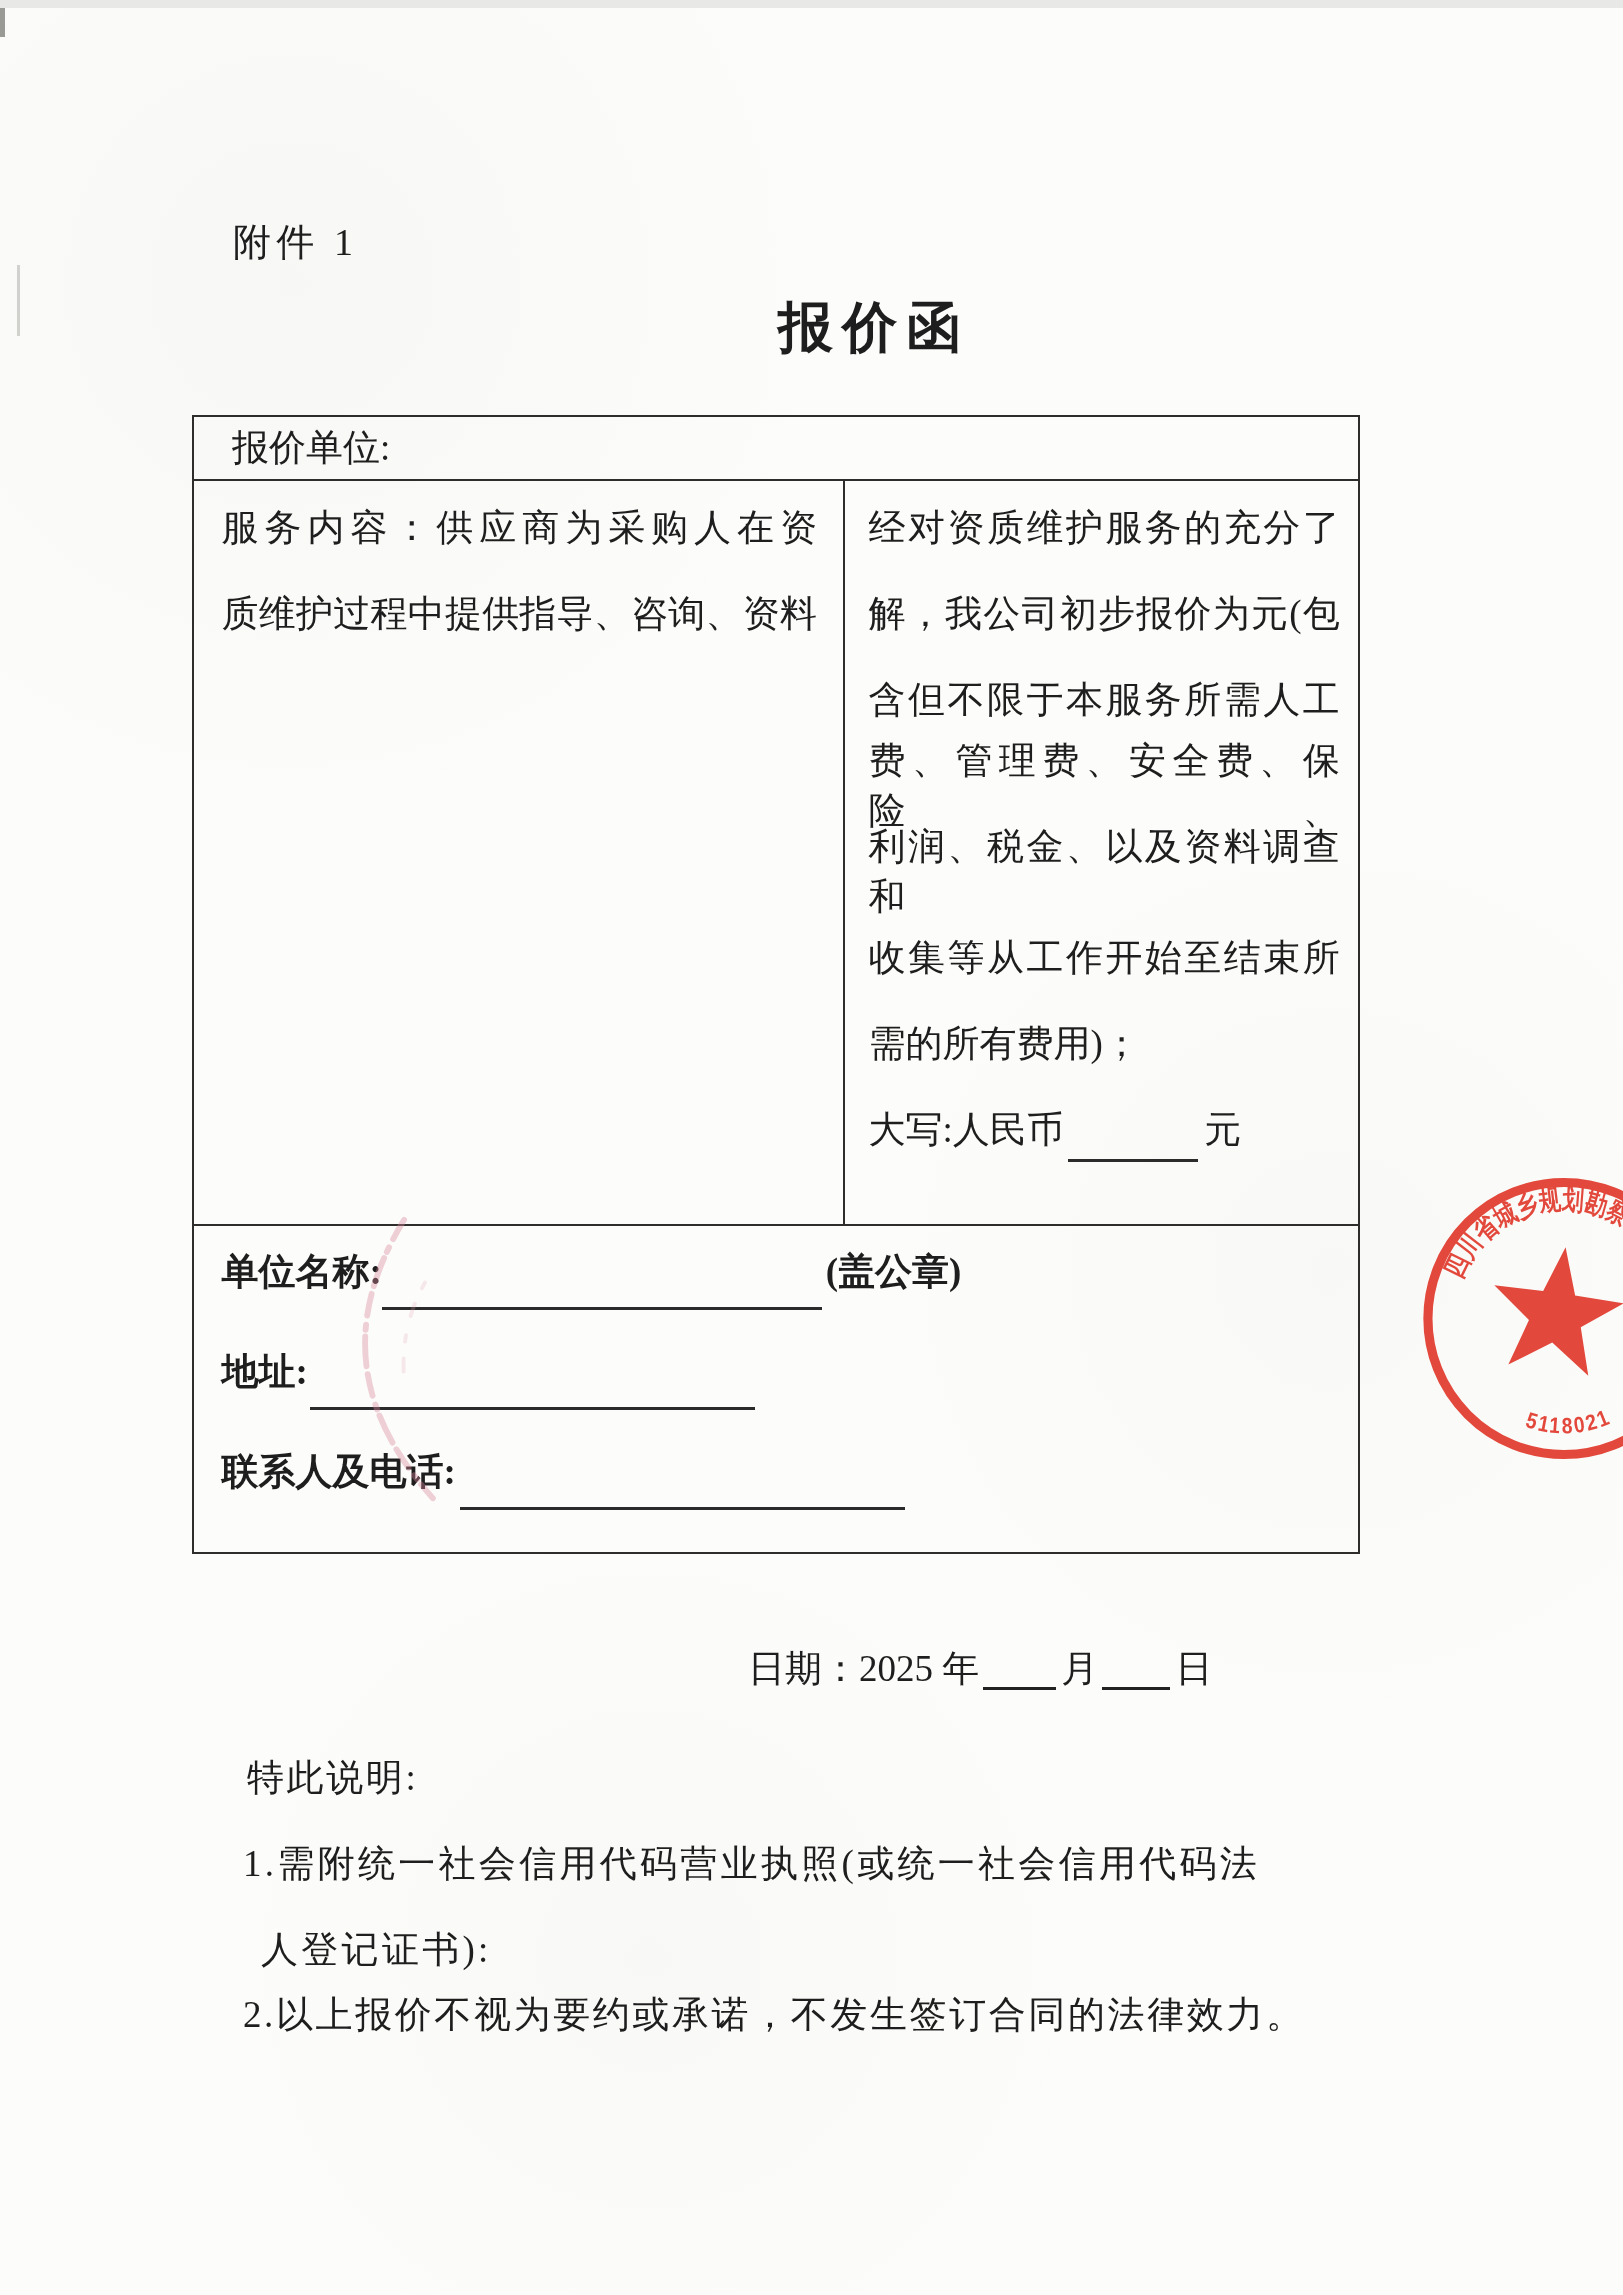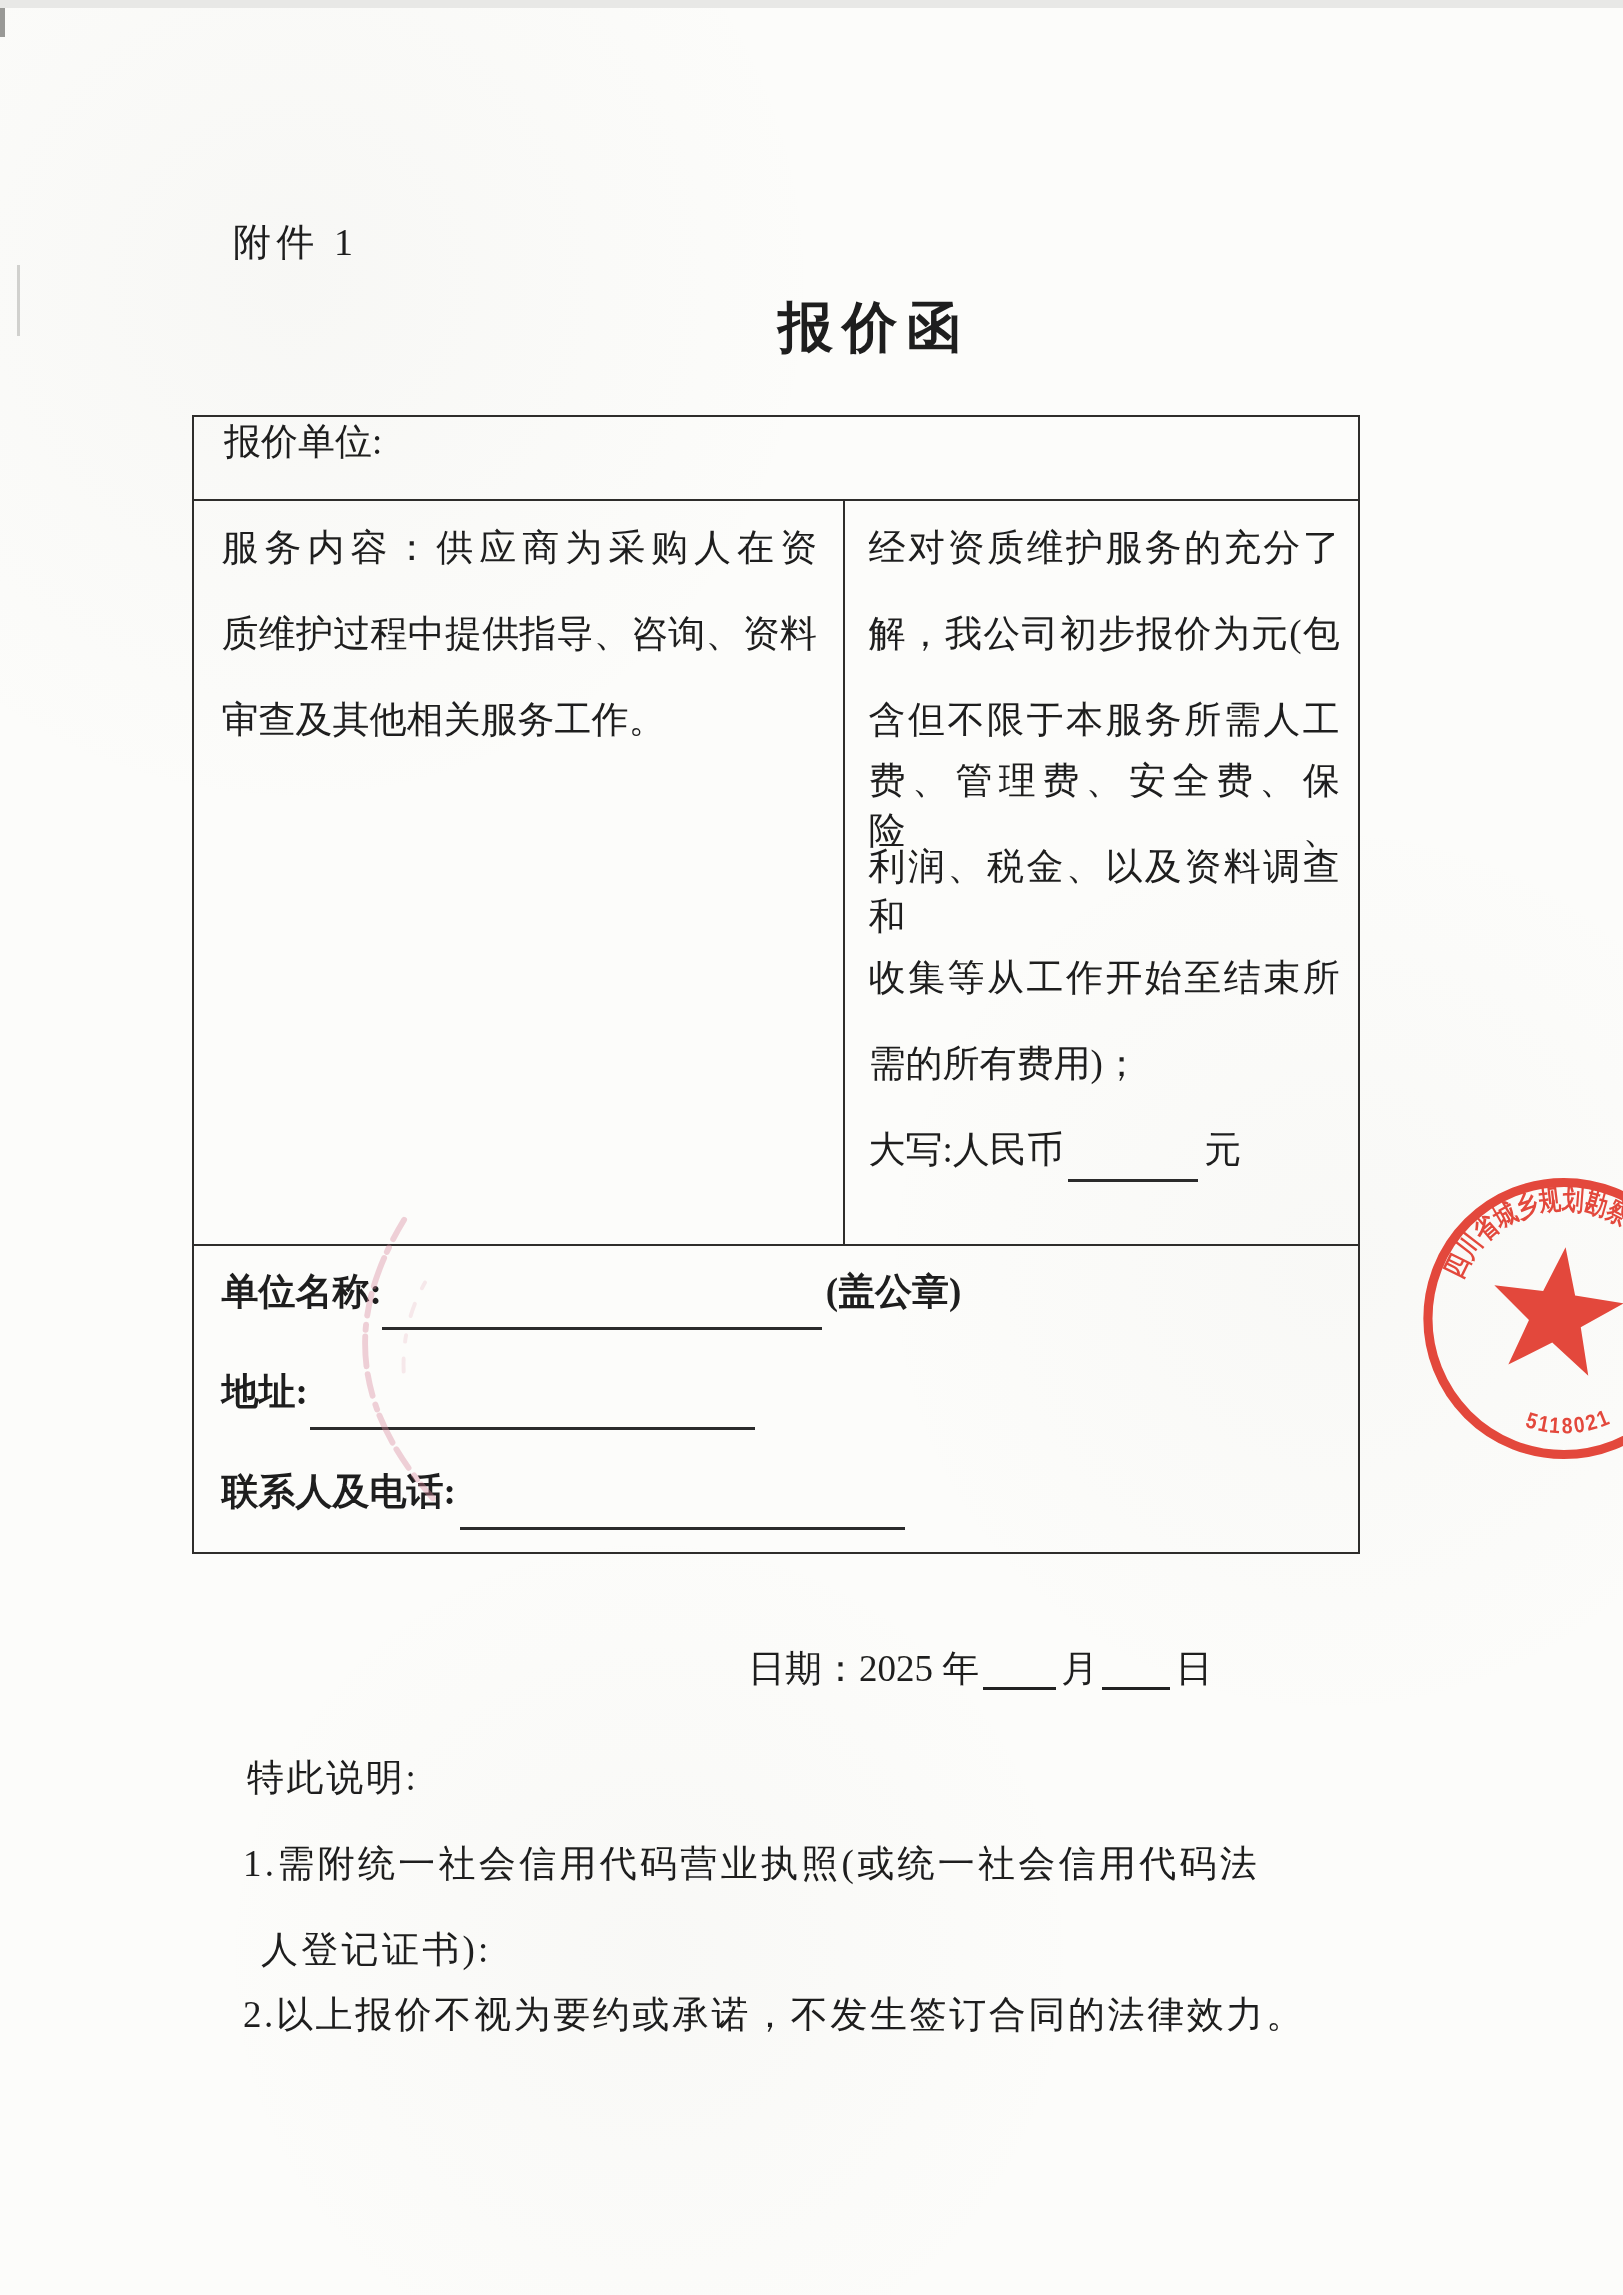--- a/index.html
+++ b/index.html
@@ -24,22 +24,22 @@
     position:absolute;left:778px;top:292px;
     font-size:55px;line-height:55px;letter-spacing:9.2px;font-weight:bold;
   }
   
   .qtable{
     position:absolute;left:192px;top:407px;
     width:1168px;height:1139px;
     border:2.6px solid #2e2d2b;box-sizing:border-box;
   }
   .trow1{
-    height:84px;border-bottom:2px solid #2e2d2b;box-sizing:border-box;
-    display:flex;align-items:flex-start;padding-left:30px;
+    height:64px;border-bottom:2px solid #2e2d2b;box-sizing:border-box;
+    display:flex;align-items:center;padding-left:38px;
     font-size:37px;
   }
   .trow2{
     display:flex;height:745px;border-bottom:2px solid #2e2d2b;box-sizing:border-box;
   }
   .cell-left{
     width:651px;border-right:2px solid #2e2d2b;box-sizing:border-box;
     padding:3.9px 26px 0 27.5px;
   }
   .cell-right{
@@ -111,23 +111,20 @@
       <span>报价单位:</span>
     </div>
 
     <div class="trow2">
       <div class="cell-left">
         <div class="tline just">
             <span>服务内容：供应商为采购人在资</span>
           </div>
         <div class="tline just">
             <span>质维护过程中提供指导、咨询、资料</span>
-          </div>
-        <div class="tline">
-            <span>审查及其他相关服务工作。</span>
           </div>
       </div>
 
       <div class="cell-right">
         <div class="tline just">
             <span>经对资质维护服务的充分了</span>
           </div>
         <div class="tline just">
             <span>解，我公司初步报价为元(包</span>
           </div>

